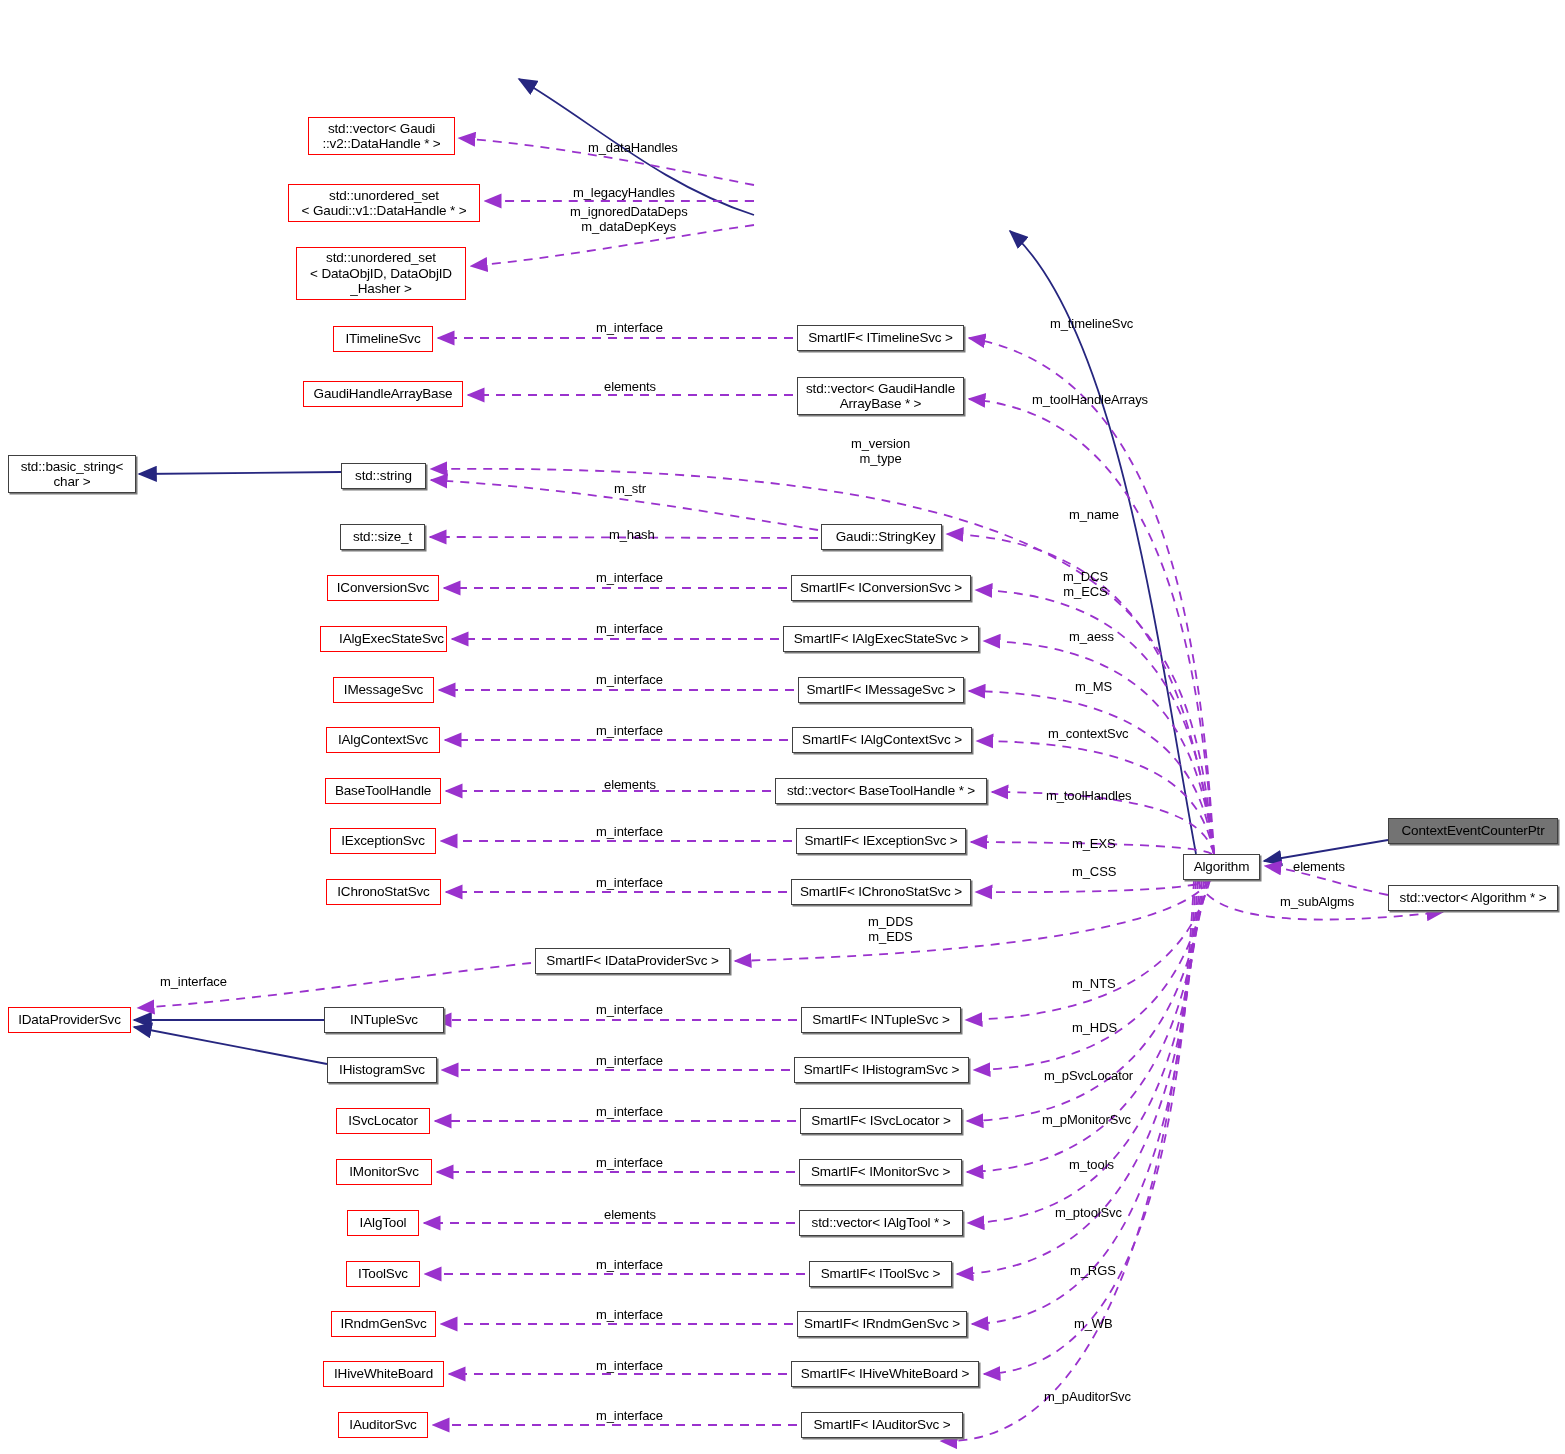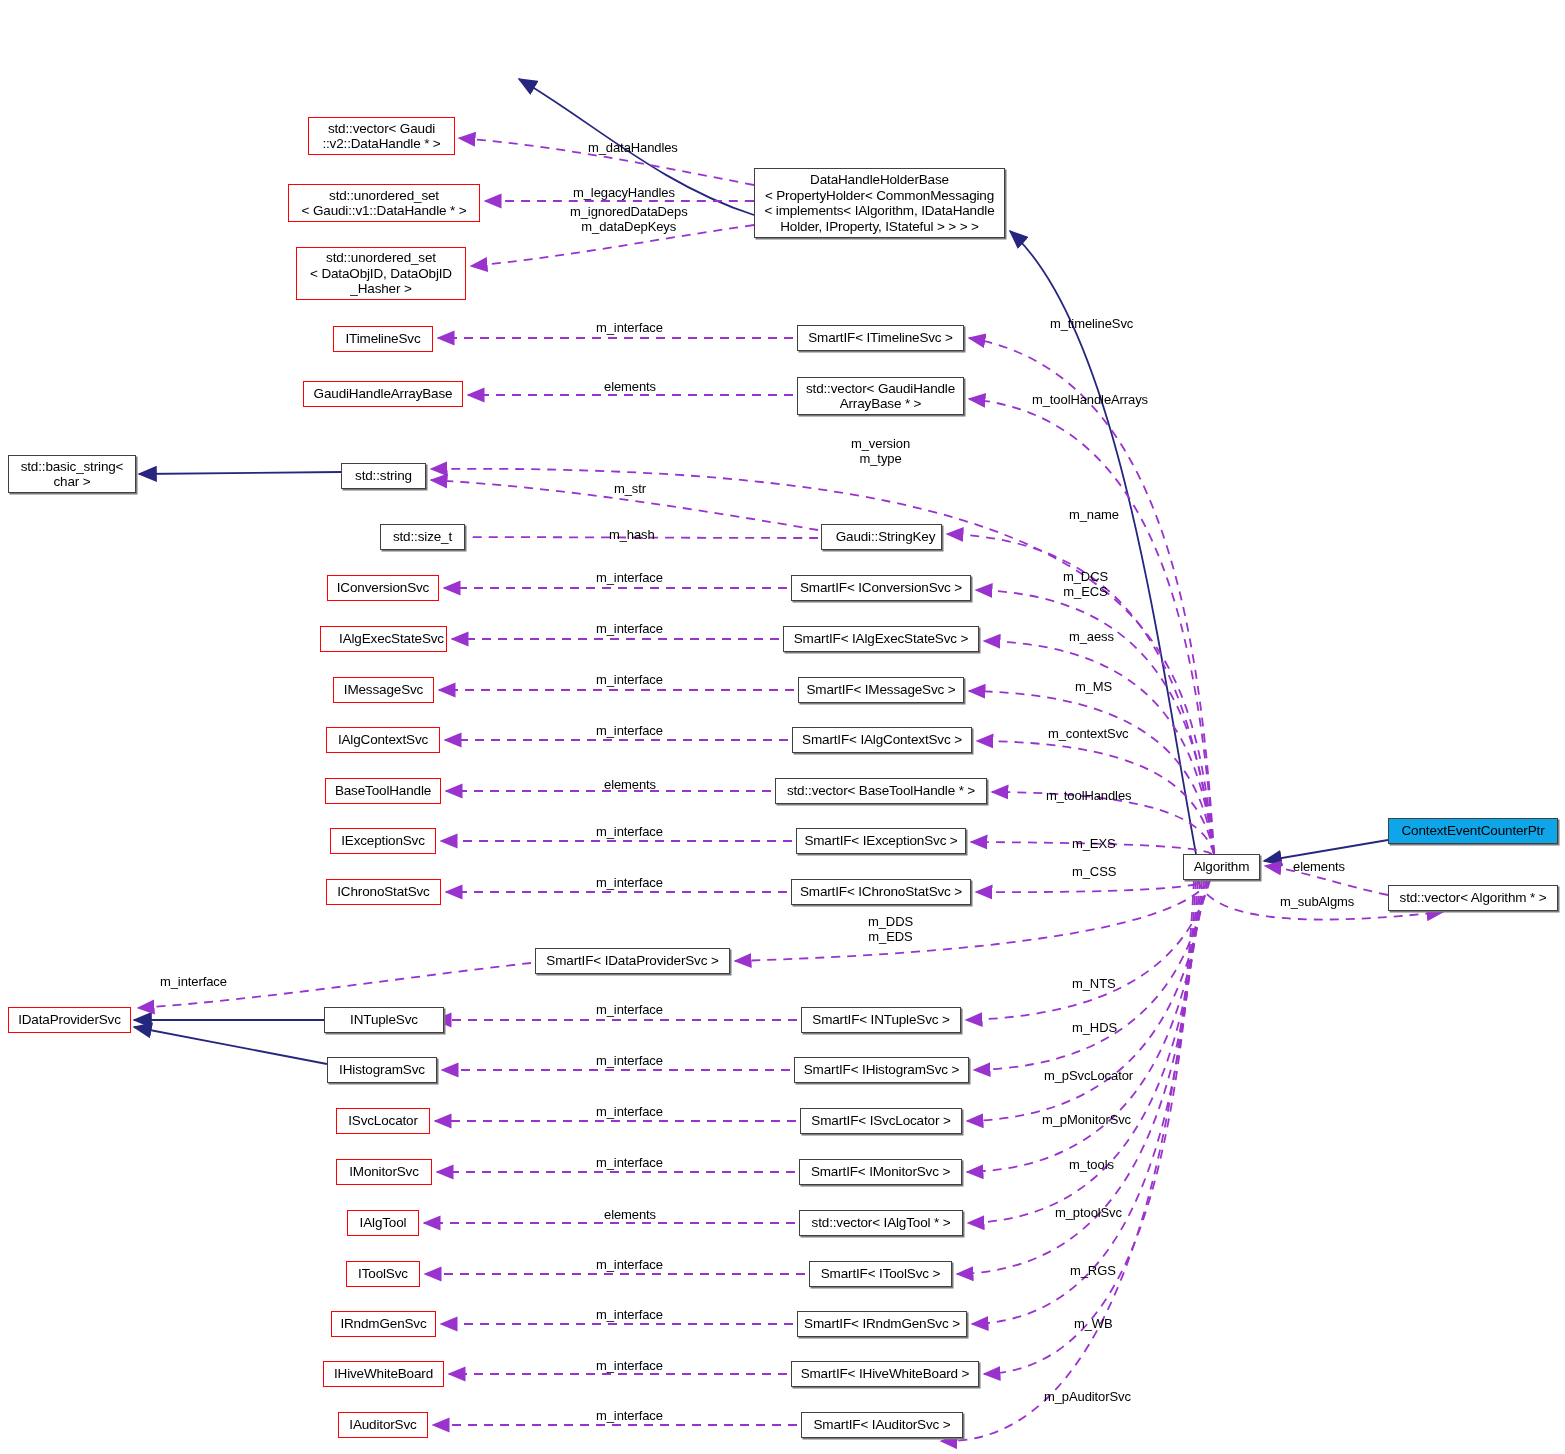--- a/index.html
+++ b/index.html
@@ -38,21 +38,21 @@
   }
   .node.blackbox {
     border: 1.6px solid #404040;
     box-shadow: 1.5px 1.5px 0 0 #7a7a7a;
   }
   .node.redbox {
     border: 1.6px solid #ff0000;
   }
   .node.greybox {
     border: 1.6px solid #404040;
-    background: #0ea5e9;
+    background: #737373;
     box-shadow: 1.5px 1.5px 0 0 #7a7a7a;
   }
   .edge-label {
     position: absolute;
     font-size: 13px;
     line-height: 15px;
     color: #000000;
     white-space: pre;
     text-align: center;
     letter-spacing: -0.1px;
@@ -186,33 +186,29 @@
     </g>
   </svg>
 
   <div class="node redbox" style="left:308px;top:117px;width:147px;height:38px;">std::vector&lt; Gaudi
 ::v2::DataHandle * &gt;</div>
   <div class="node redbox" style="left:288px;top:184px;width:192px;height:38px;">std::unordered_set
 &lt; Gaudi::v1::DataHandle * &gt;</div>
   <div class="node redbox" style="left:296px;top:247px;width:170px;height:53px;">std::unordered_set
 &lt; DataObjID, DataObjID
 _Hasher &gt;</div>
-  <div class="node blackbox" style="left:754px;top:168px;width:251px;height:70px;">DataHandleHolderBase
-&lt; PropertyHolder&lt; CommonMessaging
-&lt; implements&lt; IAlgorithm, IDataHandle
-Holder, IProperty, IStateful &gt; &gt; &gt; &gt;</div>
   <div class="node redbox" style="left:333px;top:326px;width:100px;height:26px;">ITimelineSvc</div>
   <div class="node blackbox" style="left:797px;top:325px;width:167px;height:26px;">SmartIF&lt; ITimelineSvc &gt;</div>
   <div class="node redbox" style="left:303px;top:381px;width:160px;height:26px;">GaudiHandleArrayBase</div>
   <div class="node blackbox" style="left:797px;top:377px;width:167px;height:38px;">std::vector&lt; GaudiHandle
 ArrayBase * &gt;</div>
   <div class="node blackbox" style="left:8px;top:455px;width:128px;height:38px;">std::basic_string&lt;
 char &gt;</div>
   <div class="node blackbox" style="left:341px;top:463px;width:85px;height:26px;">std::string</div>
-  <div class="node blackbox" style="left:340px;top:524px;width:85px;height:26px;margin-left:40px;">std::size_t</div>
+  <div class="node blackbox" style="left:340px;top:524px;width:85px;height:26px;">std::size_t</div>
   <div class="node blackbox" style="left:821px;top:524px;width:121px;height:26px;padding-left:8px;">Gaudi::StringKey</div>
   <div class="node redbox" style="left:327px;top:575px;width:112px;height:26px;">IConversionSvc</div>
   <div class="node blackbox" style="left:791px;top:575px;width:180px;height:26px;">SmartIF&lt; IConversionSvc &gt;</div>
   <div class="node redbox" style="left:320px;top:626px;width:127px;height:26px;padding-left:16px;">IAlgExecStateSvc</div>
   <div class="node blackbox" style="left:783px;top:626px;width:196px;height:26px;">SmartIF&lt; IAlgExecStateSvc &gt;</div>
   <div class="node redbox" style="left:333px;top:677px;width:101px;height:26px;">IMessageSvc</div>
   <div class="node blackbox" style="left:798px;top:677px;width:166px;height:26px;">SmartIF&lt; IMessageSvc &gt;</div>
   <div class="node redbox" style="left:326px;top:727px;width:114px;height:26px;">IAlgContextSvc</div>
   <div class="node blackbox" style="left:792px;top:727px;width:180px;height:26px;">SmartIF&lt; IAlgContextSvc &gt;</div>
   <div class="node redbox" style="left:325px;top:778px;width:116px;height:26px;">BaseToolHandle</div>

